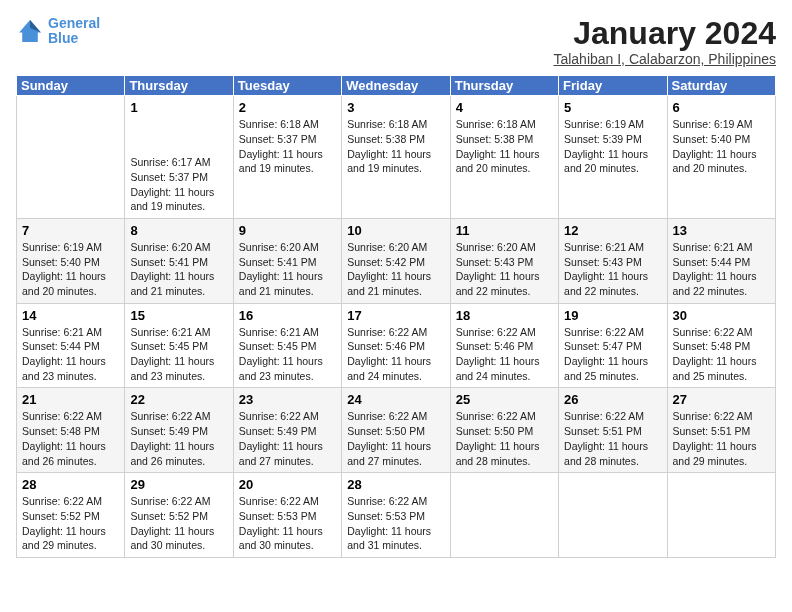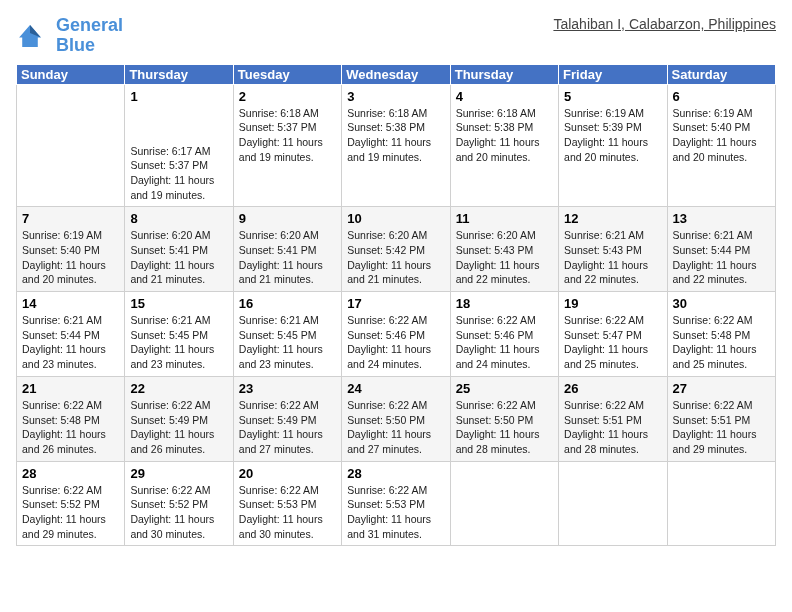--- a/index.html
+++ b/index.html
@@ -15,25 +15,24 @@
       justify-content: space-between;
       align-items: flex-start;
       margin-bottom: 8px;
     }
     .logo {
       display: flex;
       align-items: center;
       gap: 4px;
     }
     .logo-text {
-      font-size: 18px;
+      font-size: 14px;
       font-weight: bold;
       color: #1a1a1a;
       line-height: 1.1;
-      margin-left: 8px;
     }
     .logo-text span {
       color: #4a90d9;
     }
     .logo-icon {
       width: 28px;
       height: 28px;
     }
     .title-block {
       text-align: right;
@@ -99,20 +98,21 @@
     <svg class="logo-icon" viewBox="0 0 36 36">
       <polygon points="18,4 32,20 28,20 28,32 8,32 8,20 4,20" fill="#4a90d9"></polygon>
       <polygon points="18,4 32,20 18,14" fill="#2a6099"></polygon>
     </svg>
     <div class="logo-text">
       <div><span>General</span></div>
       <div><span style="color:#4a90d9">Blue</span></div>
     </div>
   </div>
   <div class="title-block">
+    <div class="month-year">January 2024</div>
     <div class="location">Talahiban I, Calabarzon, Philippines</div>
   </div>
 </div>
 
 <table>
   <thead>
     <tr>
     <th>Sunday</th>
         <th>Thursday</th>
         <th>Tuesday</th>

